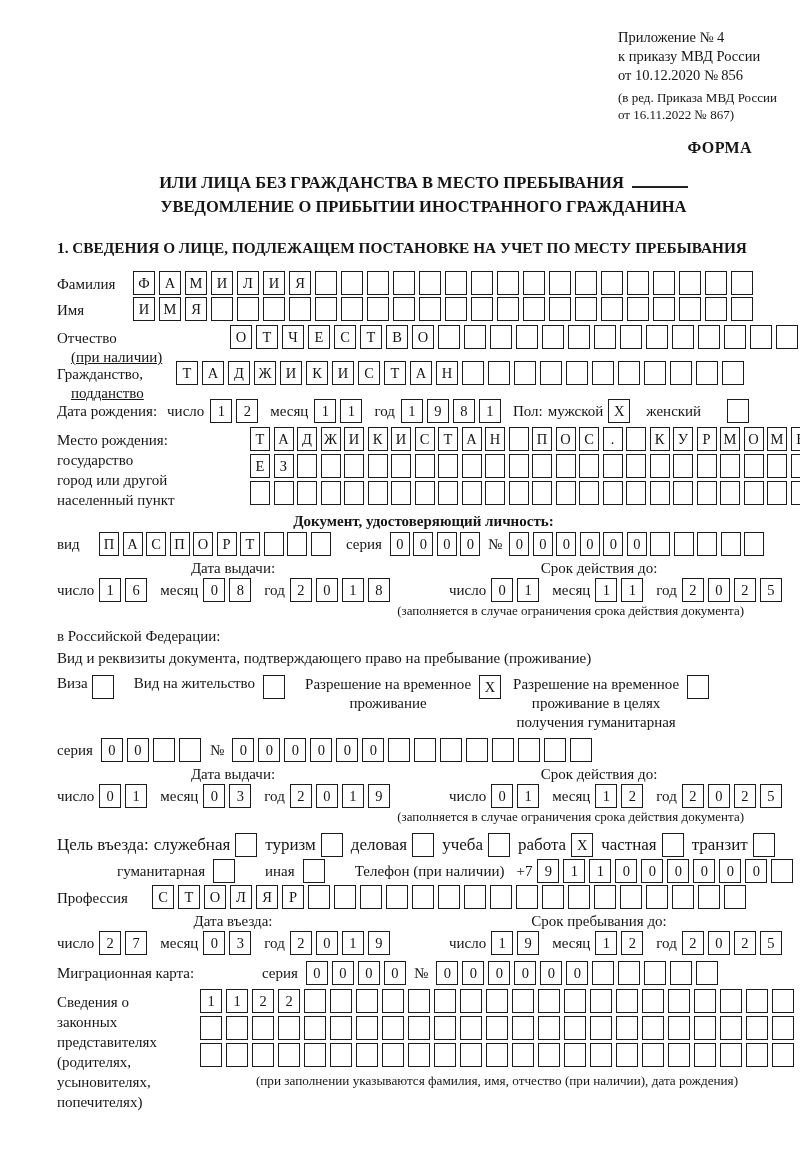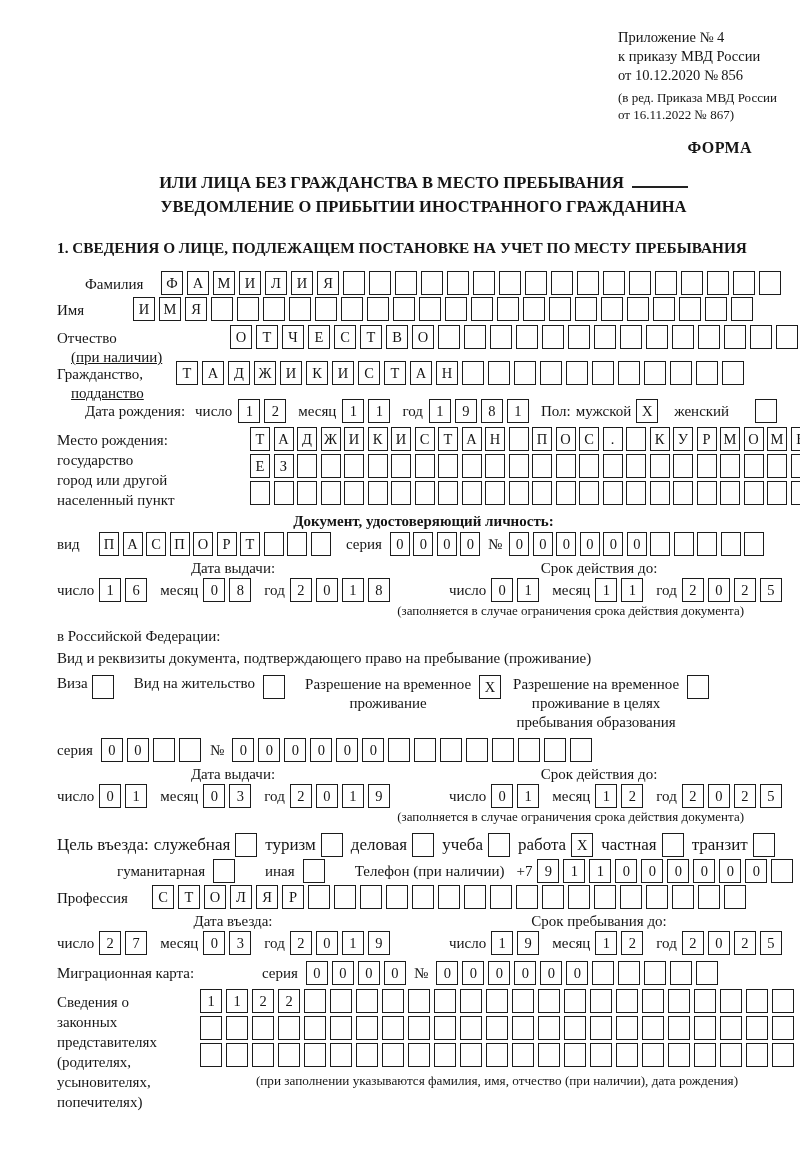--- a/index.html
+++ b/index.html
@@ -27,21 +27,21 @@
   .cell { width:22px; height:24px; border:1.7px solid #1c1c1c; margin-right:4px; flex:none;
           display:inline-flex; align-items:center; justify-content:center;
           font-size:14.5px; background:#fff; }
   .sm .cell, .cell.sm { width:20px; margin-right:3.5px; }
   .stack .cells { margin-bottom:3px; }
 
   .w76 { width:76px; } .w125 { width:125px; } .w119 { width:119px; }
   .w145 { width:145px; } .w95 { width:95px; }
 
   .mt2{margin-top:2px;} .mt4{margin-top:4px;gap:48px;} .mt6{margin-top:6px;}
-  .mt12{margin-top:12px;} .mt14{margin-top:14px;margin-left:28px;}
+  .mt12{margin-top:12px;} .mt14{margin-top:14px;}
 
   .doc-heading { text-align:center; font-weight:bold; font-size:15px; margin-top:3px; }
 
   
   .dates-heads { display:flex; font-size:15px; margin-top:4px; }
   .dh-l { width:352px; text-align:center; }
   .dh-r { width:300px; margin-left:40px; text-align:center; }
   .dates-row { display:flex; align-items:center; margin-top:1px; }
   .dgroup { display:flex; align-items:center; flex:none; }
   .dgroup-l { width:352px; }
@@ -428,21 +428,21 @@
       <span class="cb-lines">
         <div>Разрешение на временное</div>
         <div>проживание</div>
       </span>
       <span class="cell">X</span>
     </div>
     <div class="cbg gap12">
       <span class="cb-lines">
         <div>Разрешение на временное</div>
         <div>проживание в целях</div>
-        <div>пребывания образования</div>
+        <div>получения гуманитарная</div>
       </span>
       <span class="cell"></span>
     </div>
   </div>
 
   <div class="irow mt6">
     <span class="lab">серия</span>
     <span class="cells" style="margin-left:8px">
         <span class="cell">0</span>
         <span class="cell">0</span>

